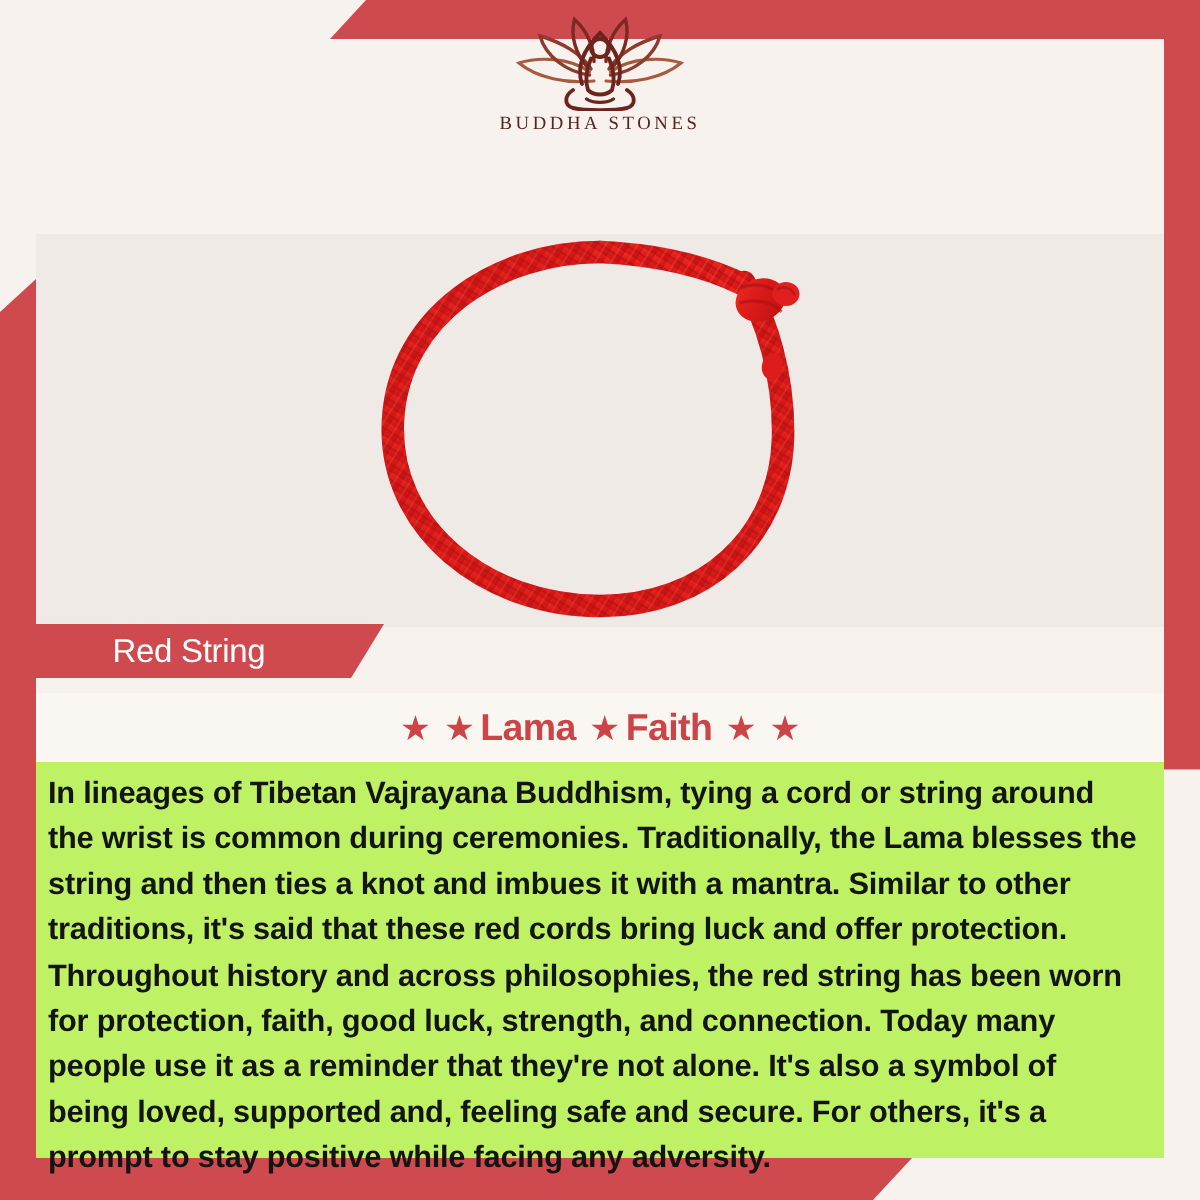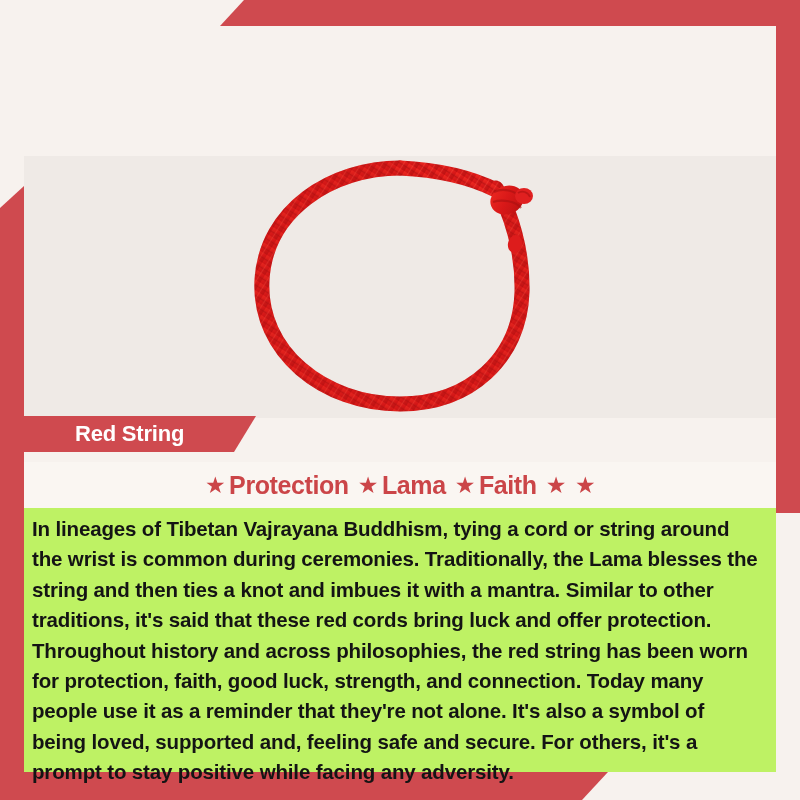--- a/index.html
+++ b/index.html
@@ -74,21 +74,21 @@
   #bracelet-photo{position:absolute;top:-4px;left:180px;}
 
   
   #label-banner{
     position:absolute;top:416px;left:24px;width:232px;height:36px;
     background:#cf4a4f;
     clip-path:polygon(0 0,100% 0,calc(100% - 22px) 100%,0 100%);
     display:flex;align-items:center;
   }
   #label-banner-text{
-    color:#ffffff;font-size:22px;font-weight:bold;
+    color:#ffffff;font-size:22px;font-weight:normal;
     margin-left:51px;letter-spacing:-0.2px;white-space:nowrap;
   }
   #label-strip-bg{
     position:absolute;top:416px;left:24px;width:752px;height:36px;
     background:#f4efeb;z-index:-1;
   }
 
   
   #benefits{
     position:absolute;top:462px;left:24px;width:752px;height:46px;
@@ -118,20 +118,48 @@
 </head>
 <body>
 
 <div id="page">
 
   <div class="deco" id="top-bar"></div>
   <div class="deco" id="right-strip"></div>
   <div class="deco" id="left-strip"></div>
   <div class="deco" id="bottom-bar"></div>
 
+  <div id="logo-block">
+    <svg id="logo-mark" width="128" height="66" viewBox="0 0 128 66">
+      <g fill="none" stroke-linecap="round">
+
+        <path d="M60 46 C42 48 22 44 10 34 C22 30 44 30 57 40" stroke="#a85a3d" stroke-width="2.1"></path>
+
+        <path d="M68 46 C86 48 106 44 118 34 C106 30 84 30 71 40" stroke="#a85a3d" stroke-width="2.1"></path>
+
+        <path d="M57 42 C42 40 28 30 24 16 C38 20 52 28 58 38" stroke="#8f3a2c" stroke-width="2.3"></path>
+
+        <path d="M71 42 C86 40 100 30 104 16 C90 20 76 28 70 38" stroke="#8f3a2c" stroke-width="2.3"></path>
+
+        <path d="M55 36 C48 28 44 16 47 5 C56 13 60 24 60 33" stroke="#7d2b22" stroke-width="2.3"></path>
+
+        <path d="M73 36 C80 28 84 16 81 5 C72 13 68 24 68 33" stroke="#7d2b22" stroke-width="2.3"></path>
+
+        <path d="M52 48 C48 36 54 24 64 14 C74 24 80 36 76 48" stroke="#6d241d" stroke-width="2.6"></path>
+
+        <circle cx="64" cy="24" r="6" stroke="#6d241d" stroke-width="2.6"></circle>
+
+        <path d="M58 31 C55 38 54 46 56 52 C60 56 68 56 72 52 C74 46 73 38 70 31" stroke="#6d241d" stroke-width="2.6"></path>
+
+        <path d="M46 52 C40 56 40 62 46 64 C54 66 74 66 82 64 C88 62 88 56 82 52" stroke="#6d241d" stroke-width="2.6"></path>
+        <path d="M55 58 C59 61 69 61 73 58" stroke="#6d241d" stroke-width="2.2"></path>
+      </g>
+    </svg>
+    <div id="logo-wordmark">BUDDHA STONES</div>
+  </div>
 
 
   <div id="hero">
     <svg id="bracelet-photo" width="392" height="266" viewBox="0 0 392 266">
       <defs>
         <linearGradient id="cordGrad" x1="0" y1="0" x2="1" y2="1">
           <stop offset="0%" stop-color="#ef2b22"></stop>
           <stop offset="50%" stop-color="#d81818"></stop>
           <stop offset="100%" stop-color="#b81212"></stop>
         </linearGradient>
@@ -168,21 +196,20 @@
   </div>
 
   <div id="label-strip-bg"></div>
   <div id="label-banner">
     <span id="label-banner-text">Red String</span>
   </div>
 
   <div id="benefits">
     <span class="benefit">
       <span class="star">★</span>
-      <span>Protection</span>
     </span>
     <span class="benefit">
       <span class="star">★</span>
       <span>Lama</span>
     </span>
     <span class="benefit">
       <span class="star">★</span>
       <span>Faith</span>
     </span>
     <span class="benefit">

